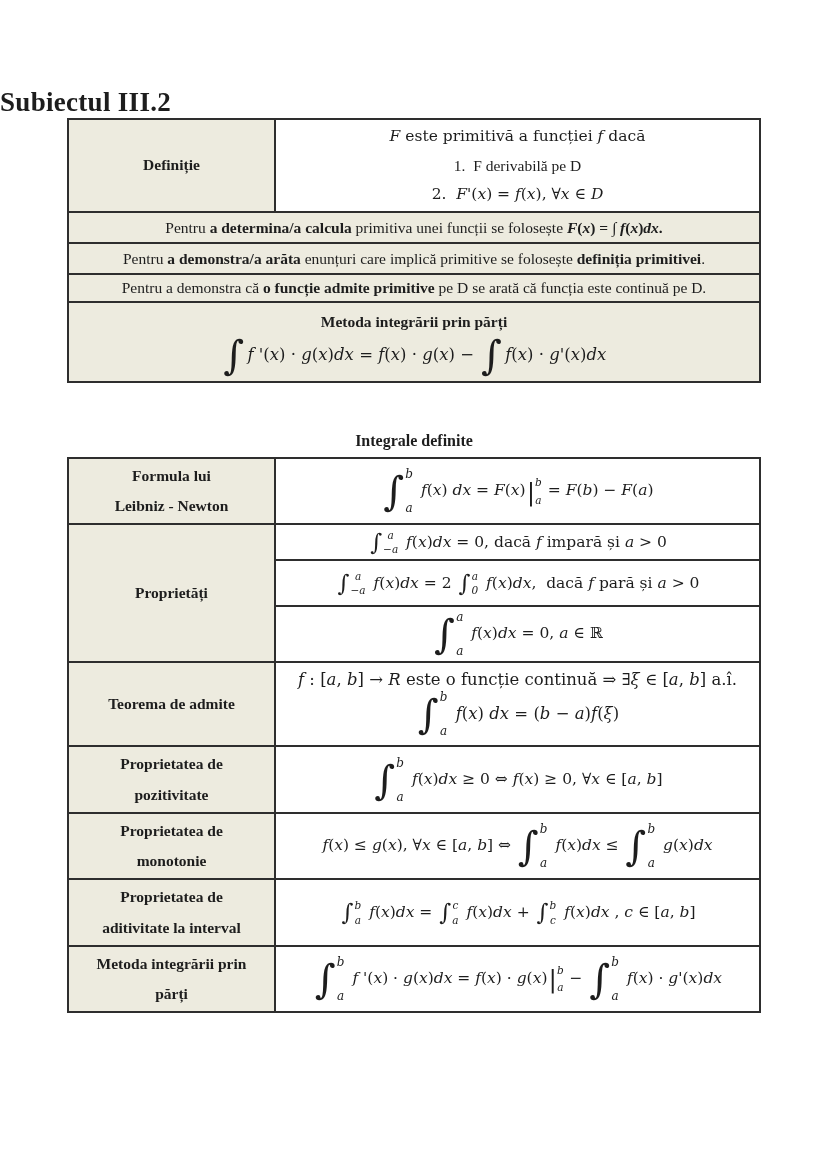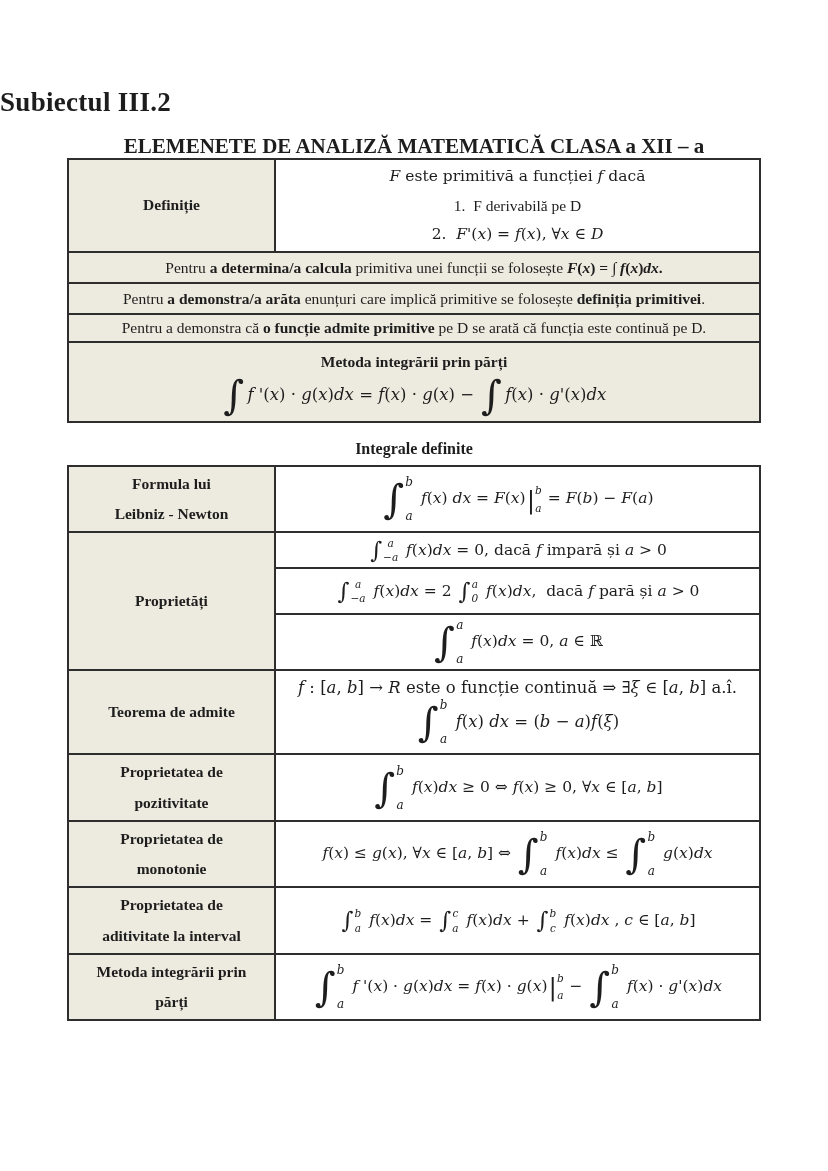--- a/index.html
+++ b/index.html
@@ -5,21 +5,21 @@
   html,body{margin:0;padding:0;background:#fff;}
   body{
     width:828px;height:1171px;
     font-family:"Liberation Serif","DejaVu Serif",serif;
     color:#1d1d1d;
   }
   .page{position:relative;width:828px;height:1171px;background:#fff;box-sizing:border-box;padding-top:86px;}
   .title{margin:0;text-align:left;font-size:27px;line-height:32px;font-weight:bold;letter-spacing:.3px;}
   .subtitle{margin:16px 0 0 0;text-align:center;font-size:21px;line-height:24px;font-weight:bold;}
   .section-heading{margin:12px 0 4px 0;text-align:center;font-size:16px;line-height:20px;font-weight:bold;}
-  .section-heading.second{margin-top:16px;margin-bottom:6px;}
+  .section-heading.second{margin-top:48px;margin-bottom:6px;}
 
   table.tbl{width:694px;margin:0 auto;border-collapse:collapse;table-layout:fixed;}
   table.tbl td{
     border:2px solid #2e2e2e;
     padding:2px 8px;
     text-align:center;
     vertical-align:middle;
     box-sizing:border-box;
   }
   td.lbl{
@@ -62,21 +62,20 @@
     display:inline-flex;flex-direction:column;justify-content:space-between;
     height:28px;font-size:10.5px;font-style:italic;line-height:1;
   }
 </style>
 </head>
 <body>
 
 <div class="page">
 
   <h1 class="title">Subiectul III.2</h1>
-  <h2 class="subtitle">ELEMENETE DE ANALIZĂ MATEMATICĂ CLASA a XII – a</h2>
 
 
   <table class="tbl">
     <colgroup>
         <col style="width:207px">
         <col>
       </colgroup>
     <tbody>
         <tr style="height:88px">
       <td class="lbl">Definiție</td>

